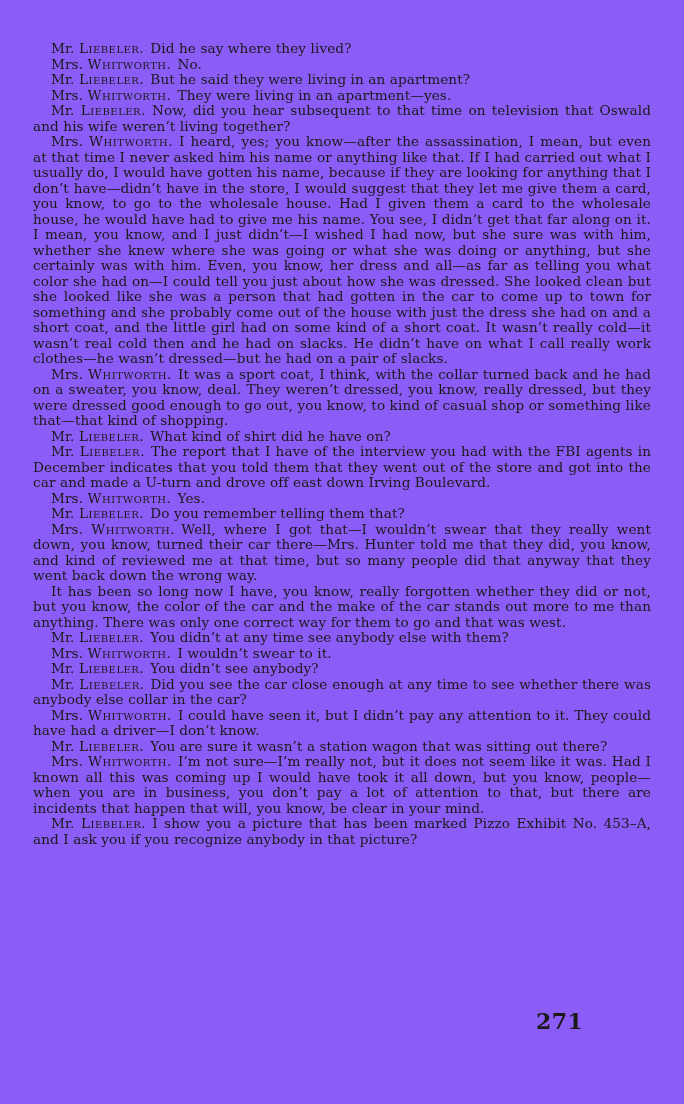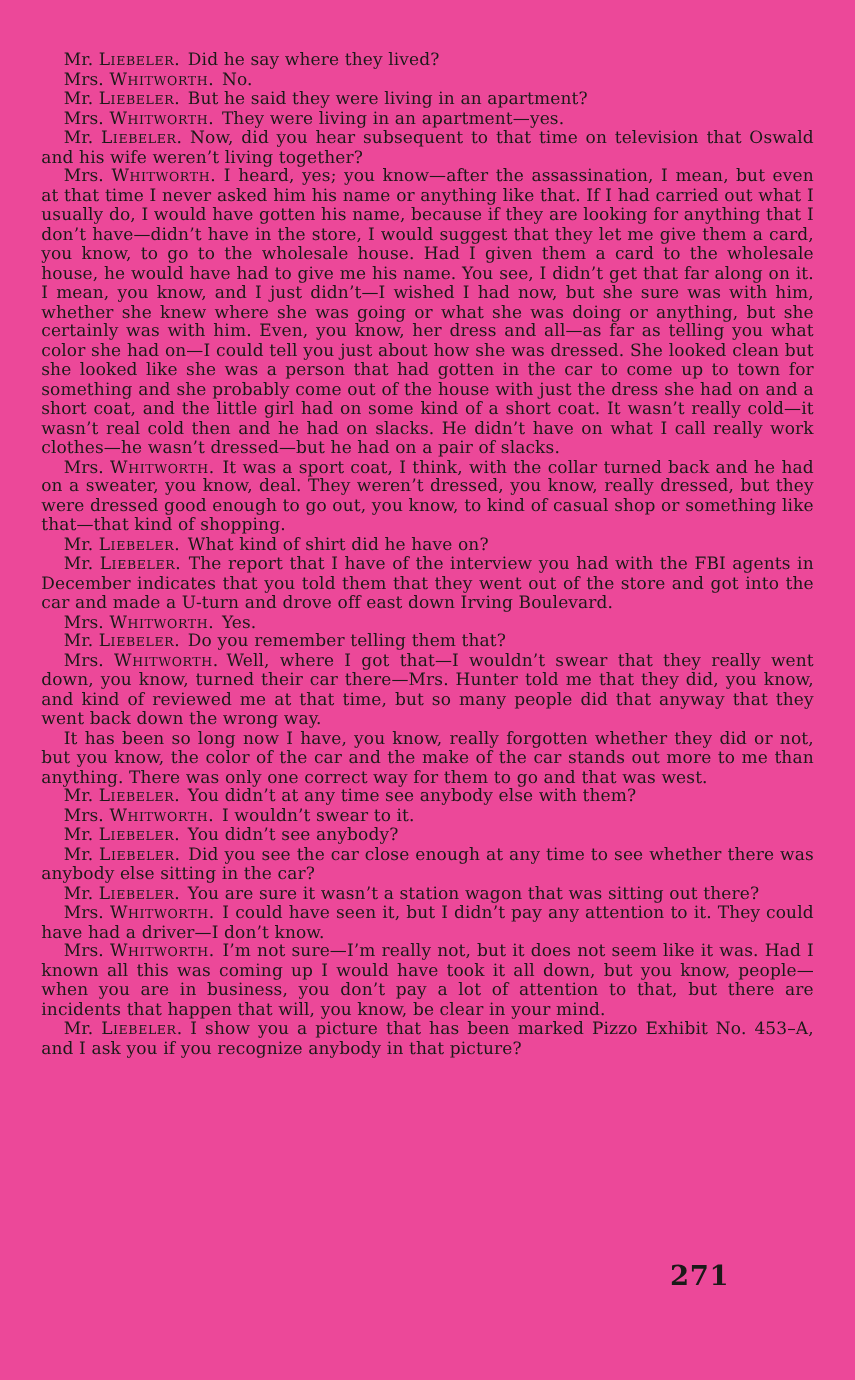--- a/index.html
+++ b/index.html
@@ -4,21 +4,21 @@
 <style>
   html, body {
     margin: 0;
     padding: 0;
     background: #ffffff;
   }
   .page {
     position: relative;
     width: 684px;
     height: 1104px;
-    background: #ec4899;
+    background: #8b5cf6;
     overflow: hidden;
     font-family: "DejaVu Serif", "Liberation Serif", serif;
     color: #1b1a18;
   }
   .transcript {
     position: absolute;
     left: 33px;
     top: 41px;
     width: 618px;
     font-size: 13.6px;
@@ -63,20 +63,20 @@
       <p><span class="speaker"><span>Mrs.</span> <span class="sc">Whitworth.</span></span><span>It was a sport coat, I think, with the collar turned back and he had on a sweater, you know, deal.  They weren’t dressed, you know, really dressed, but they were dressed good enough to go out, you know, to kind of casual shop or something like that—that kind of shopping.</span></p>
       <p><span class="speaker"><span>Mr.</span> <span class="sc">Liebeler.</span></span><span>What kind of shirt did he have on?</span></p>
       <p><span class="speaker"><span>Mr.</span> <span class="sc">Liebeler.</span></span><span>The report that I have of the interview you had with the FBI agents in December indicates that you told them that they went out of the store and got into the car and made a U-turn and drove off east down Irving Boulevard.</span></p>
       <p><span class="speaker"><span>Mrs.</span> <span class="sc">Whitworth.</span></span><span>Yes.</span></p>
       <p><span class="speaker"><span>Mr.</span> <span class="sc">Liebeler.</span></span><span>Do you remember telling them that?</span></p>
       <p><span class="speaker"><span>Mrs.</span> <span class="sc">Whitworth.</span></span><span>Well, where I got that—I wouldn’t swear that they really went down, you know, turned their car there—Mrs. Hunter told me that they did, you know, and kind of reviewed me at that time, but so many people did that anyway that they went back down the wrong way.</span></p>
       <p><span>It has been so long now I have, you know, really forgotten whether they did or not, but you know, the color of the car and the make of the car stands out more to me than anything.  There was only one correct way for them to go and that was west.</span></p>
       <p><span class="speaker"><span>Mr.</span> <span class="sc">Liebeler.</span></span><span>You didn’t at any time see anybody else with them?</span></p>
       <p><span class="speaker"><span>Mrs.</span> <span class="sc">Whitworth.</span></span><span>I wouldn’t swear to it.</span></p>
       <p><span class="speaker"><span>Mr.</span> <span class="sc">Liebeler.</span></span><span>You didn’t see anybody?</span></p>
-      <p><span class="speaker"><span>Mr.</span> <span class="sc">Liebeler.</span></span><span>Did you see the car close enough at any time to see whether there was anybody else sitting in the car?</span></p>
+      <p><span class="speaker"><span>Mr.</span> <span class="sc">Liebeler.</span></span><span>Did you see the car close enough at any time to see whether there was anybody else collar in the car?</span></p>
+      <p><span class="speaker"><span>Mrs.</span> <span class="sc">Whitworth.</span></span><span>I could have seen it, but I didn’t pay any attention to it.  They could have had a driver—I don’t know.</span></p>
       <p><span class="speaker"><span>Mr.</span> <span class="sc">Liebeler.</span></span><span>You are sure it wasn’t a station wagon that was sitting out there?</span></p>
-      <p><span class="speaker"><span>Mrs.</span> <span class="sc">Whitworth.</span></span><span>I could have seen it, but I didn’t pay any attention to it.  They could have had a driver—I don’t know.</span></p>
       <p><span class="speaker"><span>Mrs.</span> <span class="sc">Whitworth.</span></span><span>I’m not sure—I’m really not, but it does not seem like it was.  Had I known all this was coming up I would have took it all down, but you know, people—when you are in business, you don’t pay a lot of attention to that, but there are incidents that happen that will, you know, be clear in your mind.</span></p>
       <p><span class="speaker"><span>Mr.</span> <span class="sc">Liebeler.</span></span><span>I show you a picture that has been marked Pizzo Exhibit No. 453–A, and I ask you if you recognize anybody in that picture?</span></p>
     </div>
   <div class="page-number">271</div>
 </div>
 
 </body></html>

